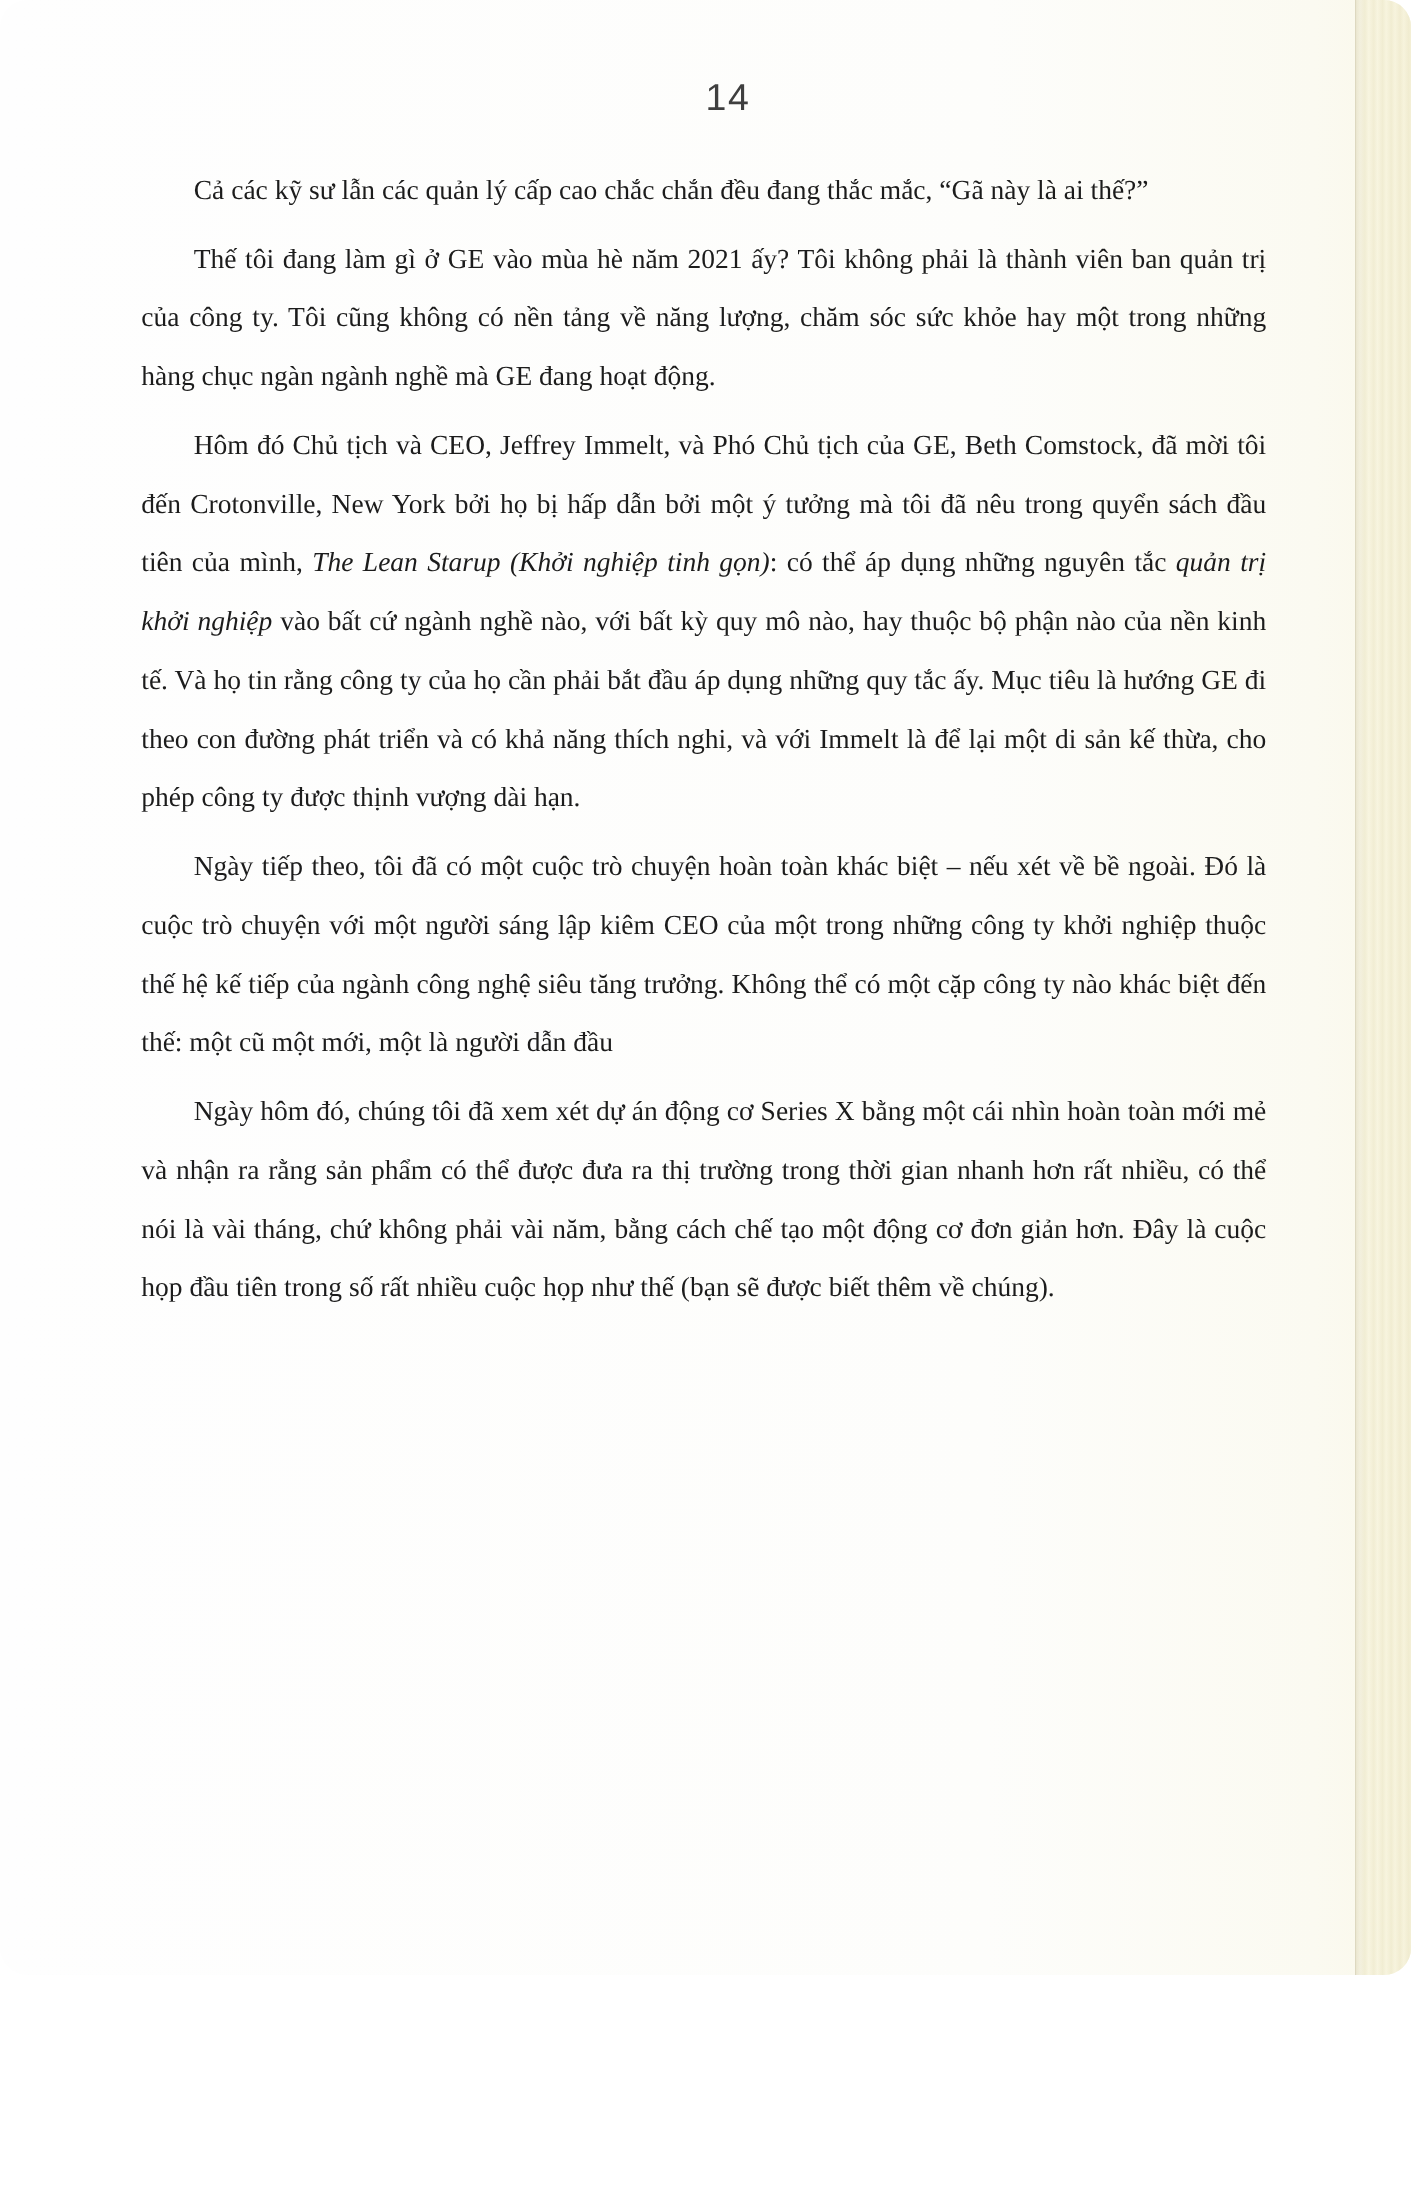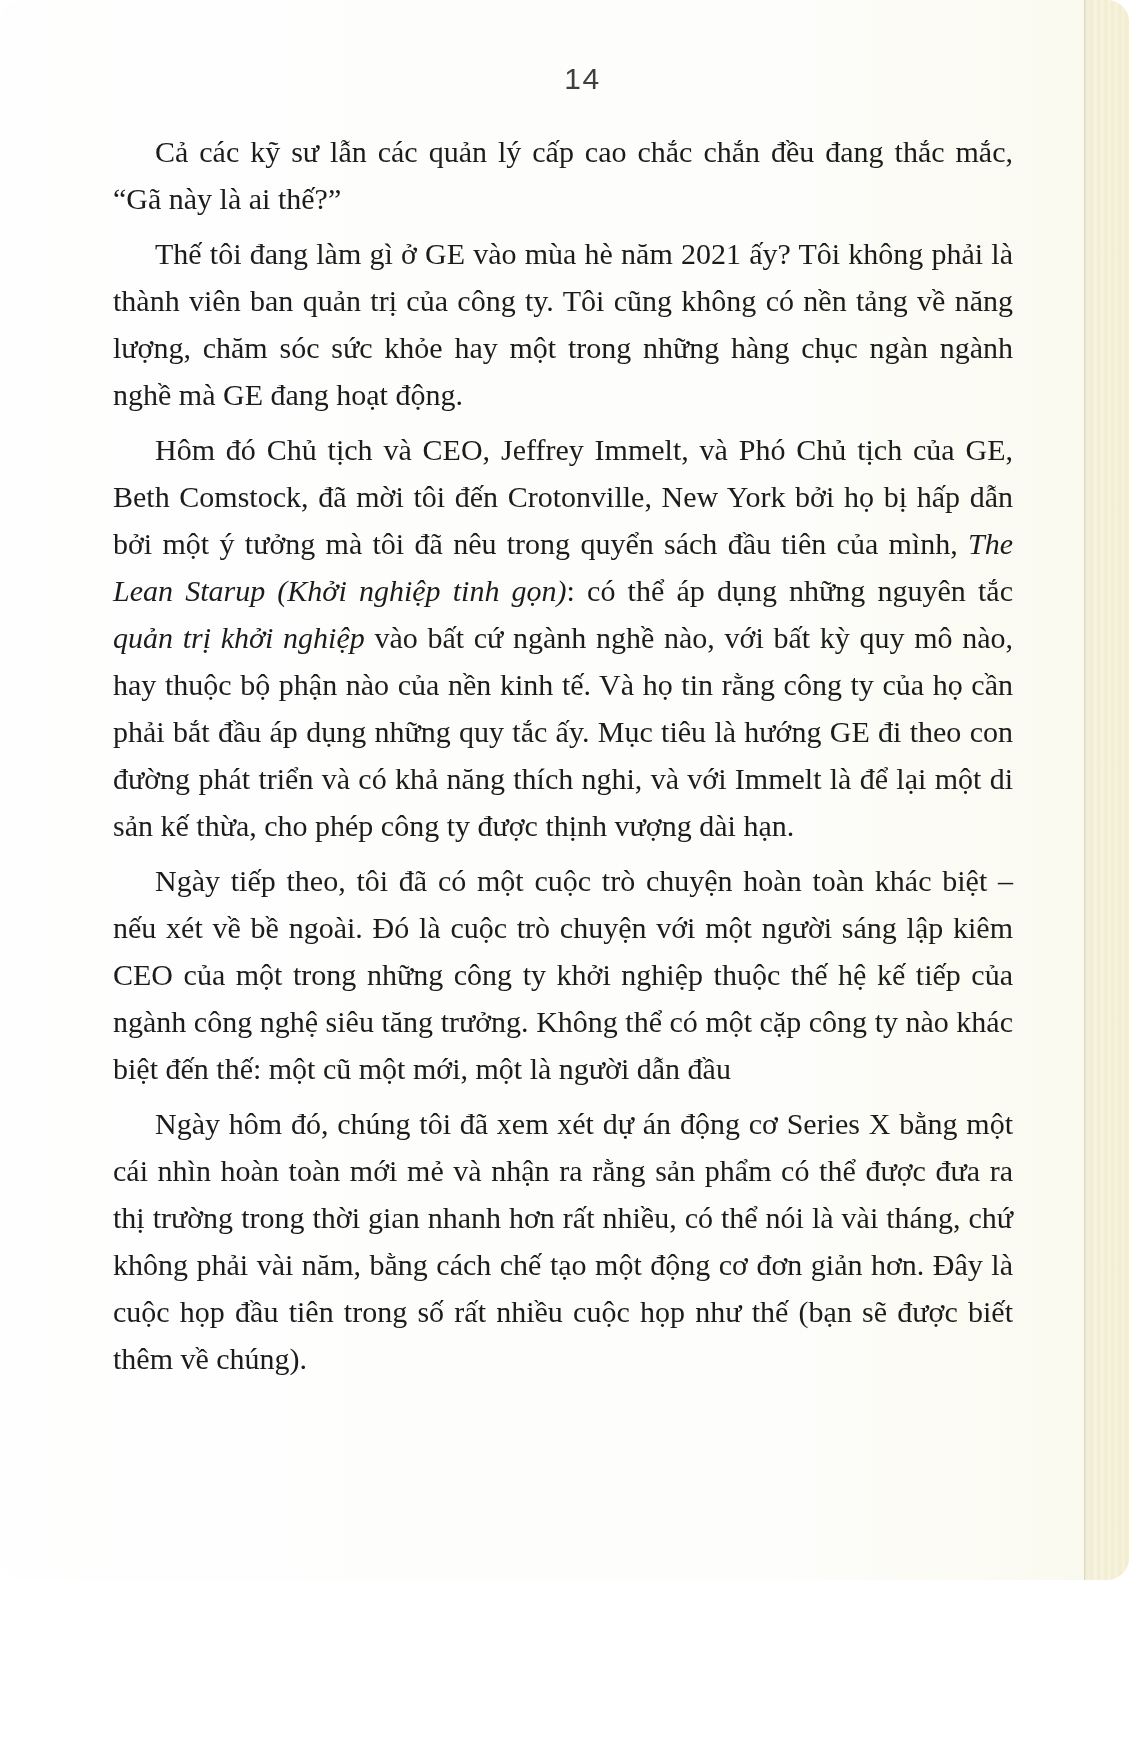--- a/index.html
+++ b/index.html
@@ -44,21 +44,21 @@
     font-size: 30px;
     font-weight: 400;
     letter-spacing: 1.5px;
     color: #3f3f3f;
   }
   .page-body {
     position: absolute;
     top: 128px;
     left: 113px;
     width: 900px;
-    font-size: 30px;
+    font-size: 22px;
     line-height: 47px;
     text-align: justify;
     color: #1c1c1c;
   }
   .page-body p {
     margin: 0 0 8px 0;
     text-indent: 42px;
   }
   .page-body .italic {
     font-style: italic;

